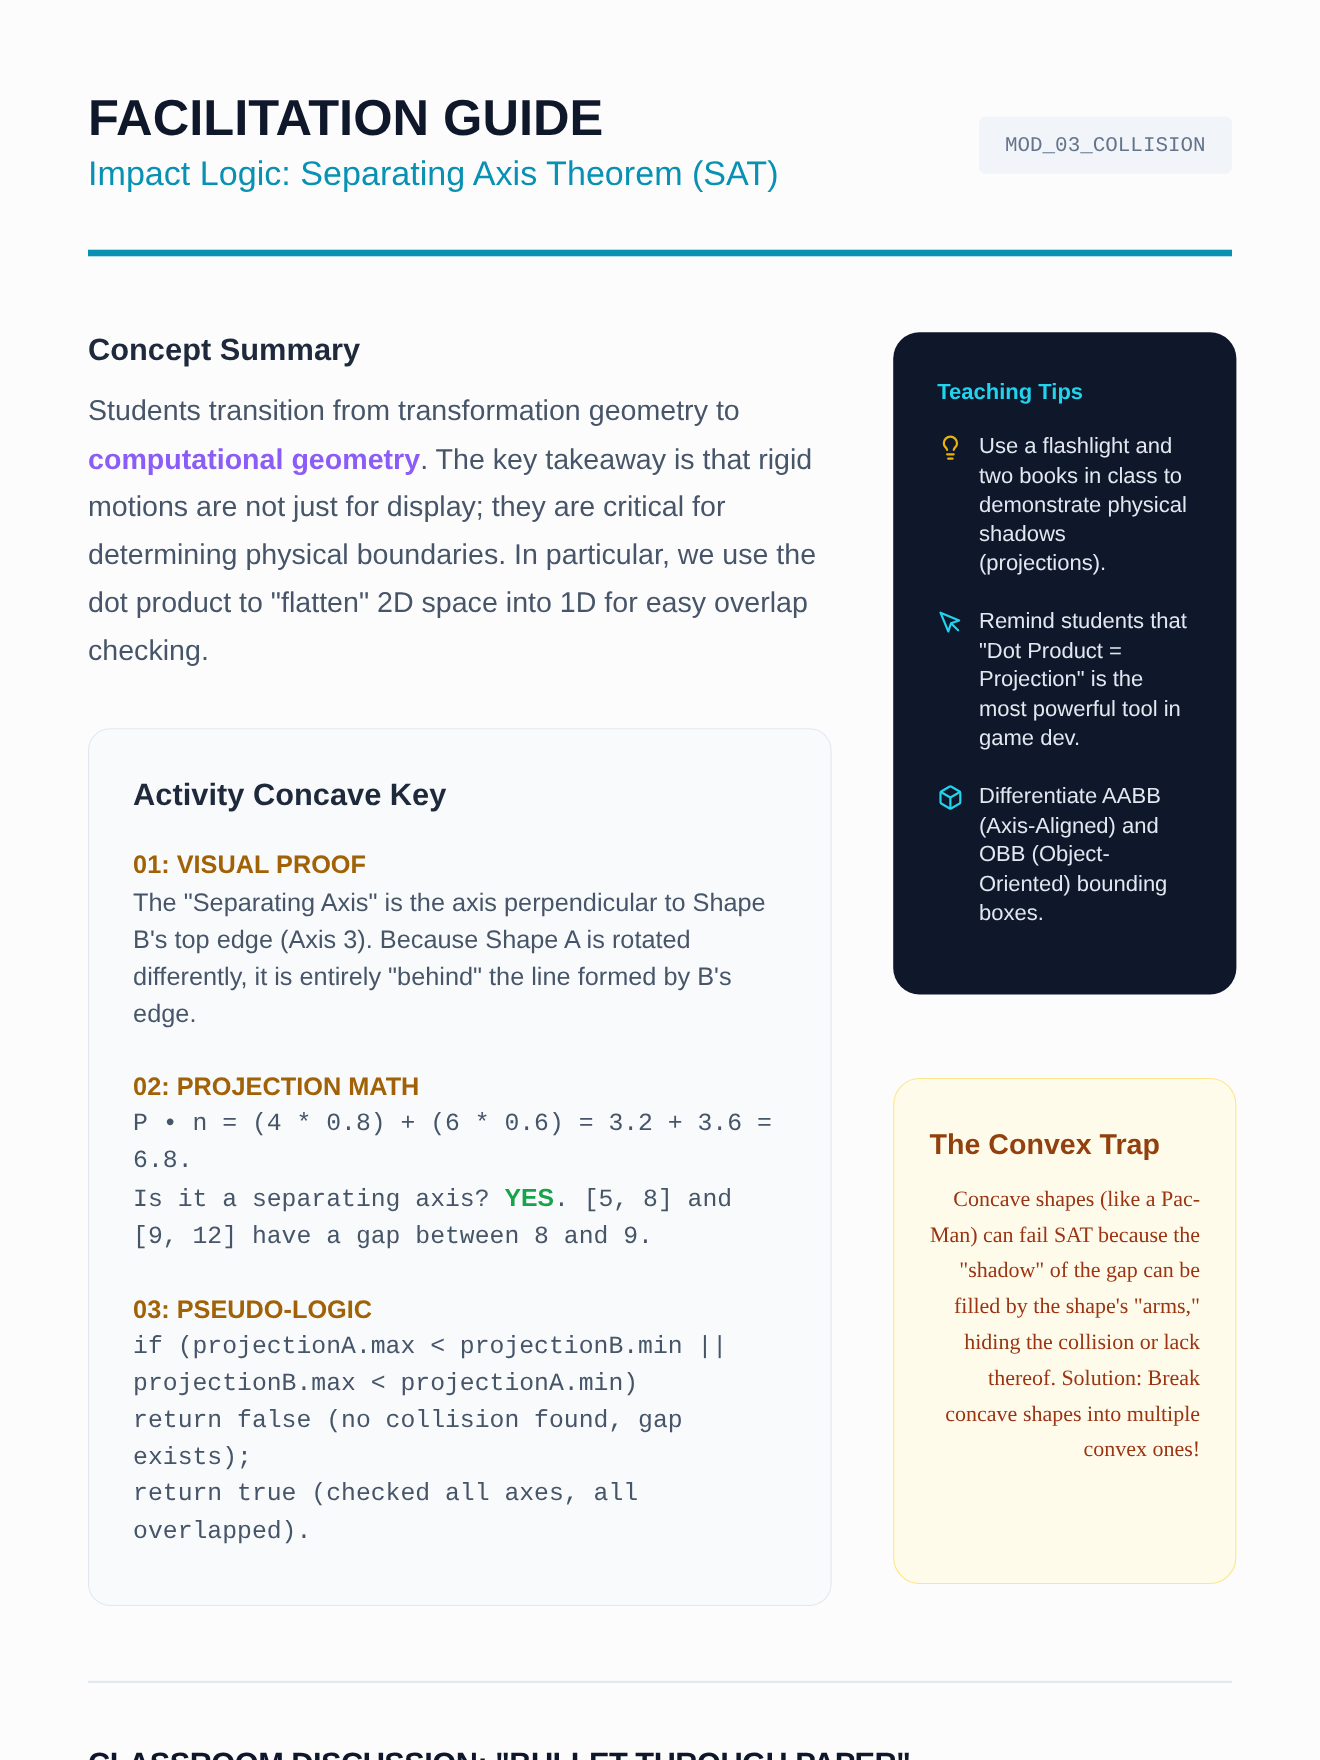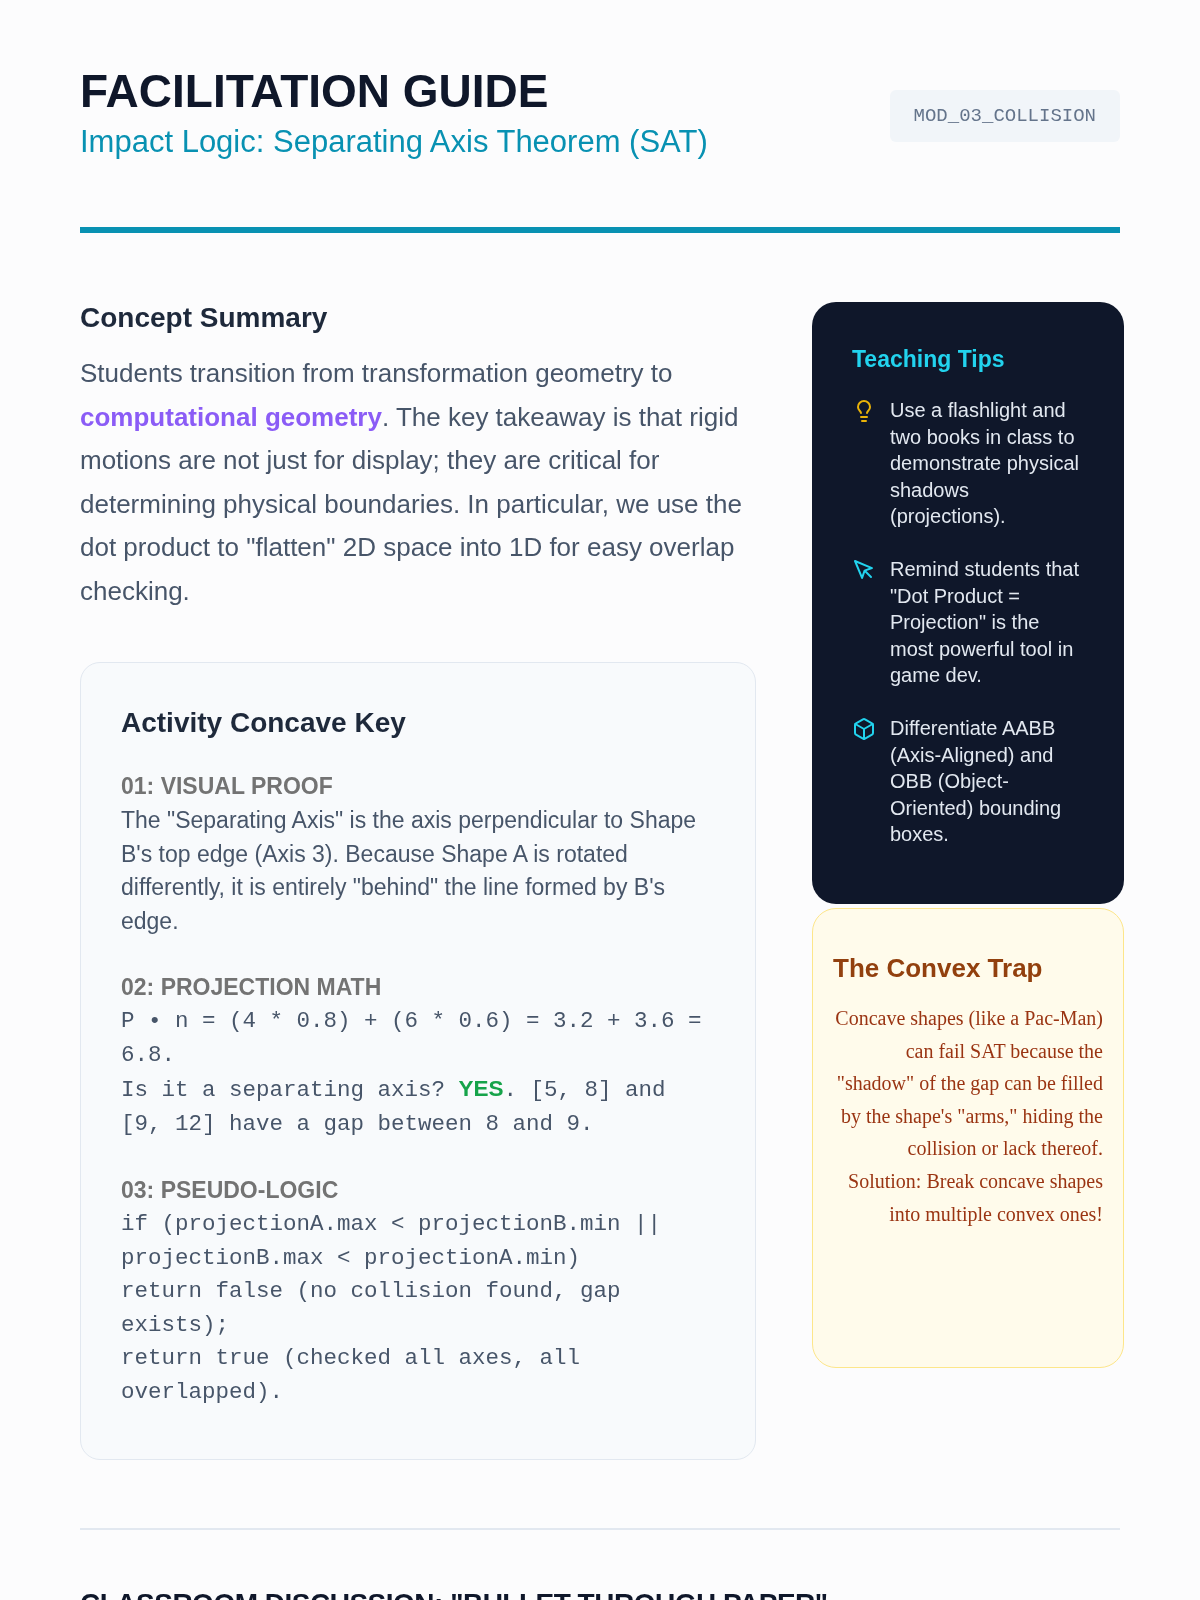--- a/index.html
+++ b/index.html
@@ -5,21 +5,21 @@
     html, body { margin: 0; padding: 0; }
     body {
       width: 1200px; height: 1600px; overflow: hidden;
       background: #fcfcfd;
       font-family: "DejaVu Sans", sans-serif;
       color: #0f172a;
     }
     .page { position: relative; width: 1200px; height: 1600px; }
 
     
-    .header { position: absolute; left: 80px; top: 64px; width: 1040px; }
+    .header { position: absolute; left: 80px; top: 80px; width: 1040px; }
     .title {
       font-family: "Liberation Sans", sans-serif;
       font-weight: 700; font-size: 46px; letter-spacing: 0px;
       color: #0f172a; margin: 0; line-height: 1.2;
     }
     .subtitle {
       font-family: "Liberation Sans", sans-serif;
       font-size: 31px; color: #0891b2; margin-top: 4px; line-height: 1.2;
     }
     .module-badge {
@@ -51,54 +51,54 @@
       background: #f8fafc; border: 1px solid #e2e8f0; border-radius: 20px;
       box-sizing: border-box; padding: 44px 40px;
     }
     .solution .h-card {
       font-family: "Liberation Sans", sans-serif; font-weight: 700;
       font-size: 28px; color: #1e293b; margin: 0 0 34px 0;
     }
     .step { margin-bottom: 36px; }
     .step-label {
       font-family: "Liberation Sans", sans-serif; font-weight: 700;
-      font-size: 23px; color: #737373; margin-bottom: 4px;
+      font-size: 23px; color: #a16207; margin-bottom: 4px;
     }
     .step-text {
       font-family: "Liberation Sans", sans-serif;
       font-size: 23px; line-height: 33.5px; color: #475569;
     }
     .mono {
       font-family: "Liberation Mono", monospace;
       font-size: 22.5px; line-height: 33.5px; color: #475569;
     }
     .yes { color: #16a34a; font-family: "Liberation Sans", sans-serif; font-weight: 700; text-align: right; }
 
     
     .tips {
       position: absolute; left: 812px; top: 302px; width: 312px; height: 602px;
       background: #0f172a; border-radius: 24px; box-sizing: border-box;
       padding: 44px 40px 30px 40px;
     }
     .tips-title {
       font-family: "Liberation Sans", sans-serif; font-weight: 700;
-      font-size: 23px; color: #22d3ee; margin: 0 0 24px 0;
+      font-size: 20px; color: #22d3ee; margin: 0 0 24px 0;
     }
     .tip { display: flex; gap: 14px; margin-bottom: 26px; }
     .tip-icon { width: 24px; height: 24px; flex: 0 0 24px; margin-top: 2px; }
     .tip-text {
       font-family: "Liberation Sans", sans-serif;
       font-size: 20px; line-height: 26.6px; color: #e2e8f0;
     }
 
     
     .trap {
-      position: absolute; left: 812px; top: 908px; width: 312px; height: 460px;
+      position: absolute; left: 812px; top: 980px; width: 312px; height: 460px;
       background: #fffbeb; border: 1.5px solid #fde68a; border-radius: 24px;
-      box-sizing: border-box; padding: 44px 20px;
+      box-sizing: border-box; padding: 44px 32px;
     }
     .trap-title {
       font-family: "Liberation Sans", sans-serif; font-weight: 700;
       font-size: 26px; color: #92400e; margin: 0 0 18px 0;
     }
     .trap-body {
       font-family: Liberation Serif, serif;
       font-size: 20px; line-height: 32.6px; color: #9a3412; text-align: right;
     }
 

